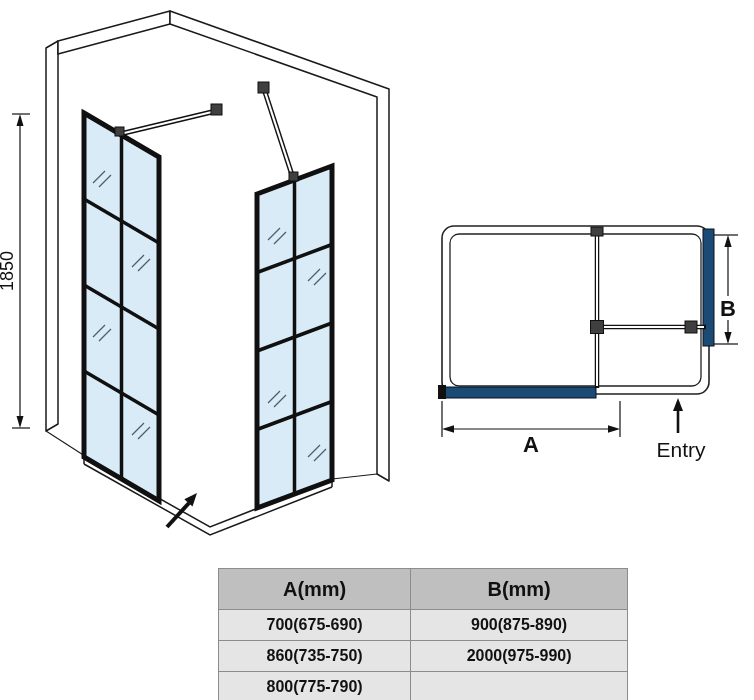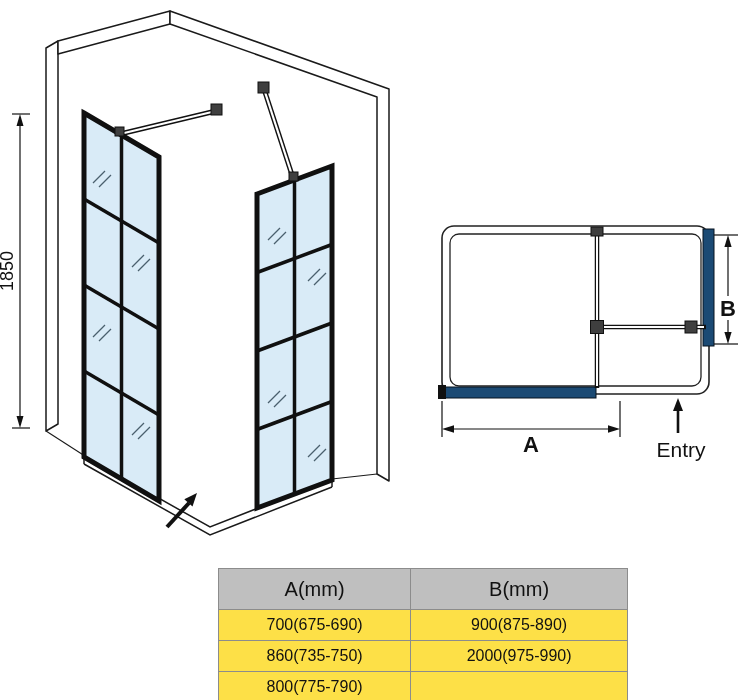--- a/index.html
+++ b/index.html
@@ -36,22 +36,22 @@
   .lbl-big{font-size:22px;font-weight:700;}
   .lbl-entry{font-size:21px;font-weight:400;}
   .arrow-solid{fill:#111;stroke:none;}
 
   .size-table{position:absolute;left:218px;top:568px;width:410px;
       border-collapse:collapse;table-layout:fixed;}
   .size-table th,.size-table td{
       border:1px solid var(--table-border);
       text-align:center;vertical-align:middle;color:#111;}
   .size-table th{background:var(--table-header);height:38px;
-      font-size:20px;font-weight:400;}
-  .size-table td{height:28px;font-size:16px;font-weight:400;background:#fde047;}
+      font-size:20px;font-weight:700;}
+  .size-table td{height:28px;font-size:16px;font-weight:700;background:#e5e5e5;}
   .col-a{width:47%;}
   .col-b{width:53%;}
 </style>
 </head>
 <body>
 
 <svg width="754" height="700" viewBox="0 0 754 700">
 
   <g>
 

